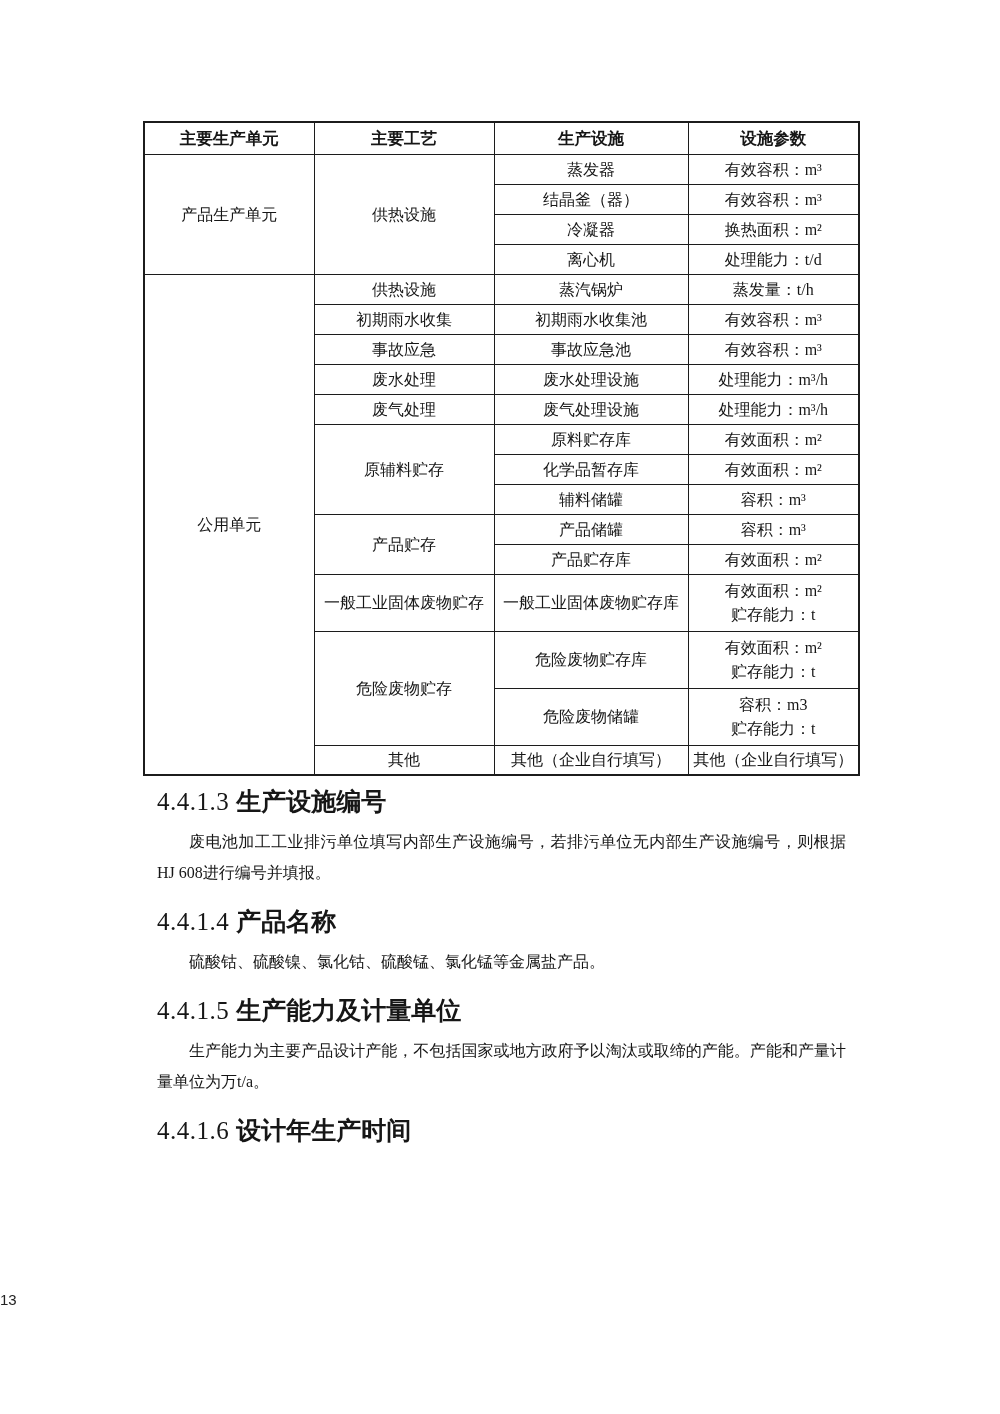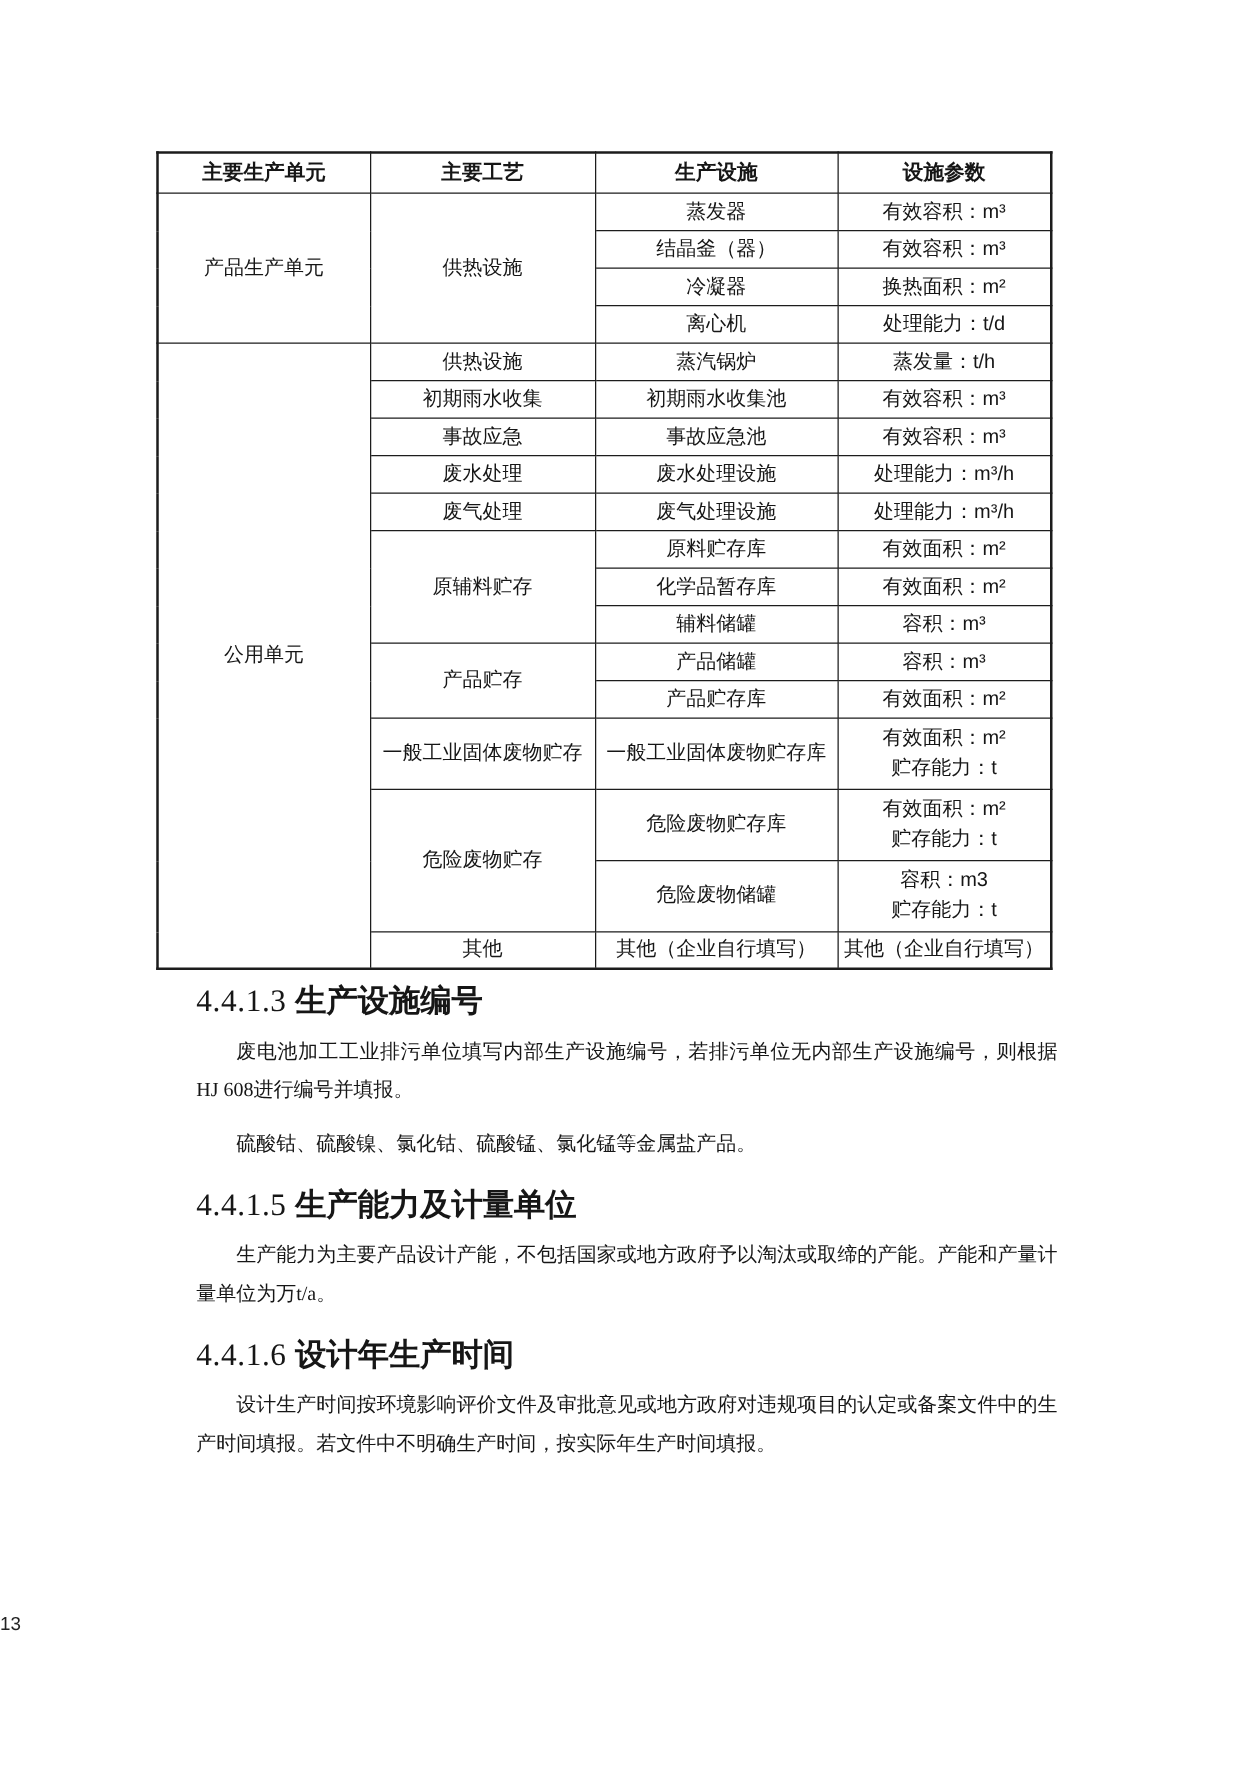--- a/index.html
+++ b/index.html
@@ -3,29 +3,29 @@
 <meta charset="utf-8">
 <style>
   html,body{margin:0;padding:0;background:#ffffff;}
   .page{
     position:relative;width:1000px;height:1414px;background:#ffffff;
     color:#161616;overflow:hidden;
     font-family:"Liberation Serif","DejaVu Serif",serif;
   }
   
   table.spec{
-    position:absolute;left:125px;top:121px;width:715px;
+    position:absolute;left:143px;top:121px;width:715px;
     border-collapse:collapse;table-layout:fixed;
     border:2px solid #1c1c1c;
   }
   table.spec th,table.spec td{
     border:1px solid #1c1c1c;
     text-align:center;vertical-align:middle;
     font-size:16px;line-height:1.35;padding:1px 2px;
-    font-family:Liberation Sans, sans-serif;
+    font-family:Liberation Serif, serif;
   }
   table.spec th{
     font-family:"Liberation Sans","DejaVu Sans",sans-serif;
     font-weight:bold;font-size:16.5px;height:29px;
   }
   tr.r-s td{height:27px;}
   tr.r-d td{height:54px;}
   tr.r-last td{height:26px;}
   td.p2 span{display:block;line-height:24px;}
   
@@ -172,31 +172,33 @@
     </table>
 
   <div class="sections">
     <div class="section">
       <h3>
         <span class="h-num">4.4.1.3</span><span class="h-title">生产设施编号</span>
       </h3>
       <p>废电池加工工业排污单位填写内部生产设施编号，若排污单位无内部生产设施编号，则根据HJ 608进行编号并填报。</p>
     </div>
     <div class="section">
+      <h3>
+        <span class="h-num">4.4.1.4</span><span class="h-title">产品名称</span>
+      </h3>
       <p>硫酸钴、硫酸镍、氯化钴、硫酸锰、氯化锰等金属盐产品。</p>
     </div>
     <div class="section">
       <h3>
         <span class="h-num">4.4.1.5</span><span class="h-title">生产能力及计量单位</span>
       </h3>
       <p>生产能力为主要产品设计产能，不包括国家或地方政府予以淘汰或取缔的产能。产能和产量计量单位为万t/a。</p>
     </div>
     <div class="section">
       <h3>
         <span class="h-num">4.4.1.6</span><span class="h-title">设计年生产时间</span>
       </h3>
-      <p>设计生产时间按环境影响评价文件及审批意见或地方政府对违规项目的认定或备案文件中的生产时间填报。若文件中不明确生产时间，按实际年生产时间填报。</p>
     </div>
   </div>
 
   <div class="pagenum">13</div>
 
 </div>
 
 </body></html>

